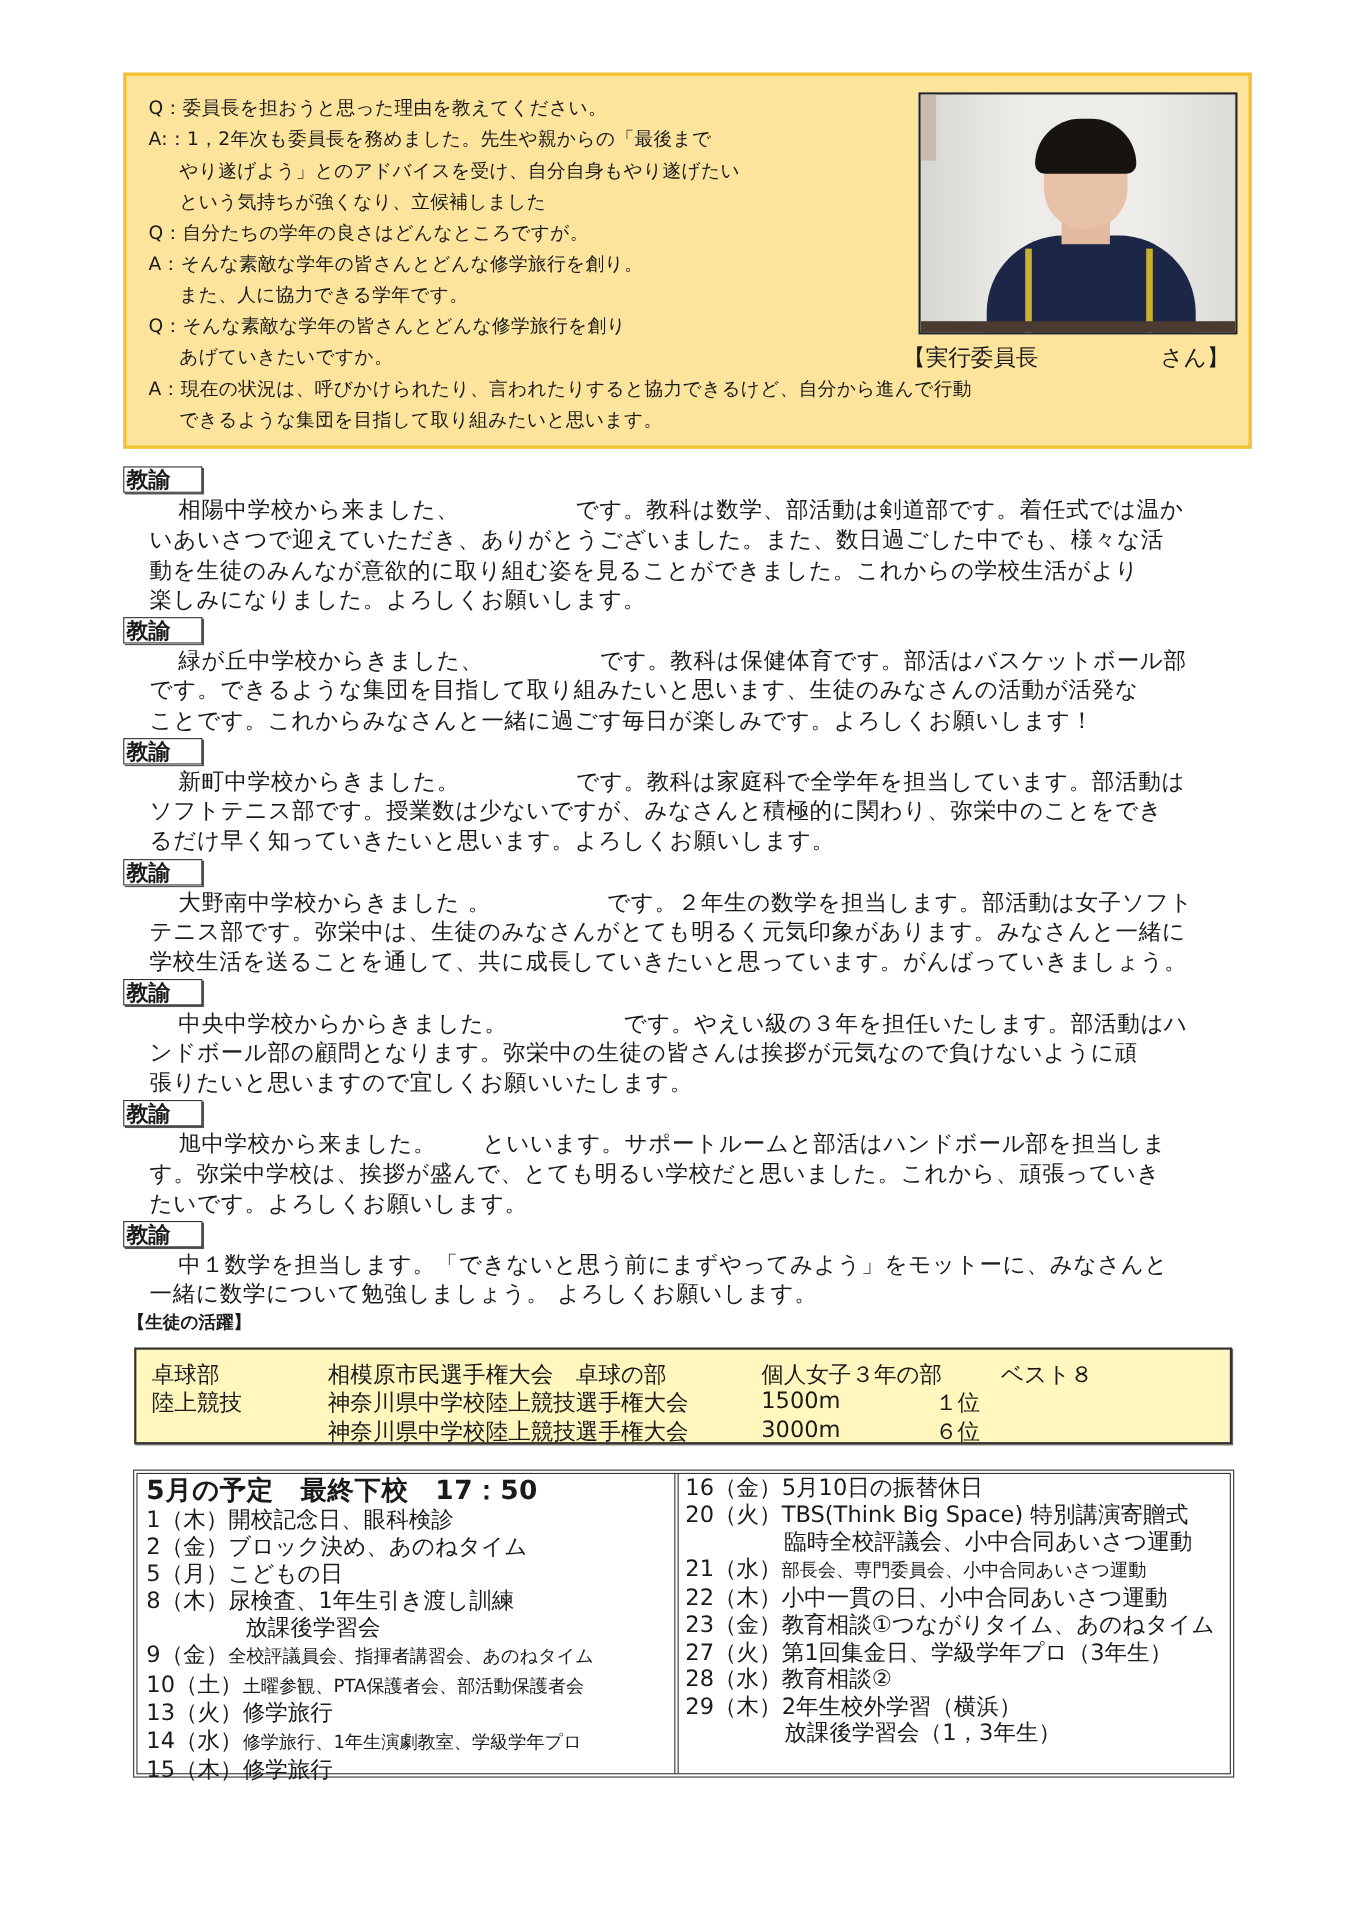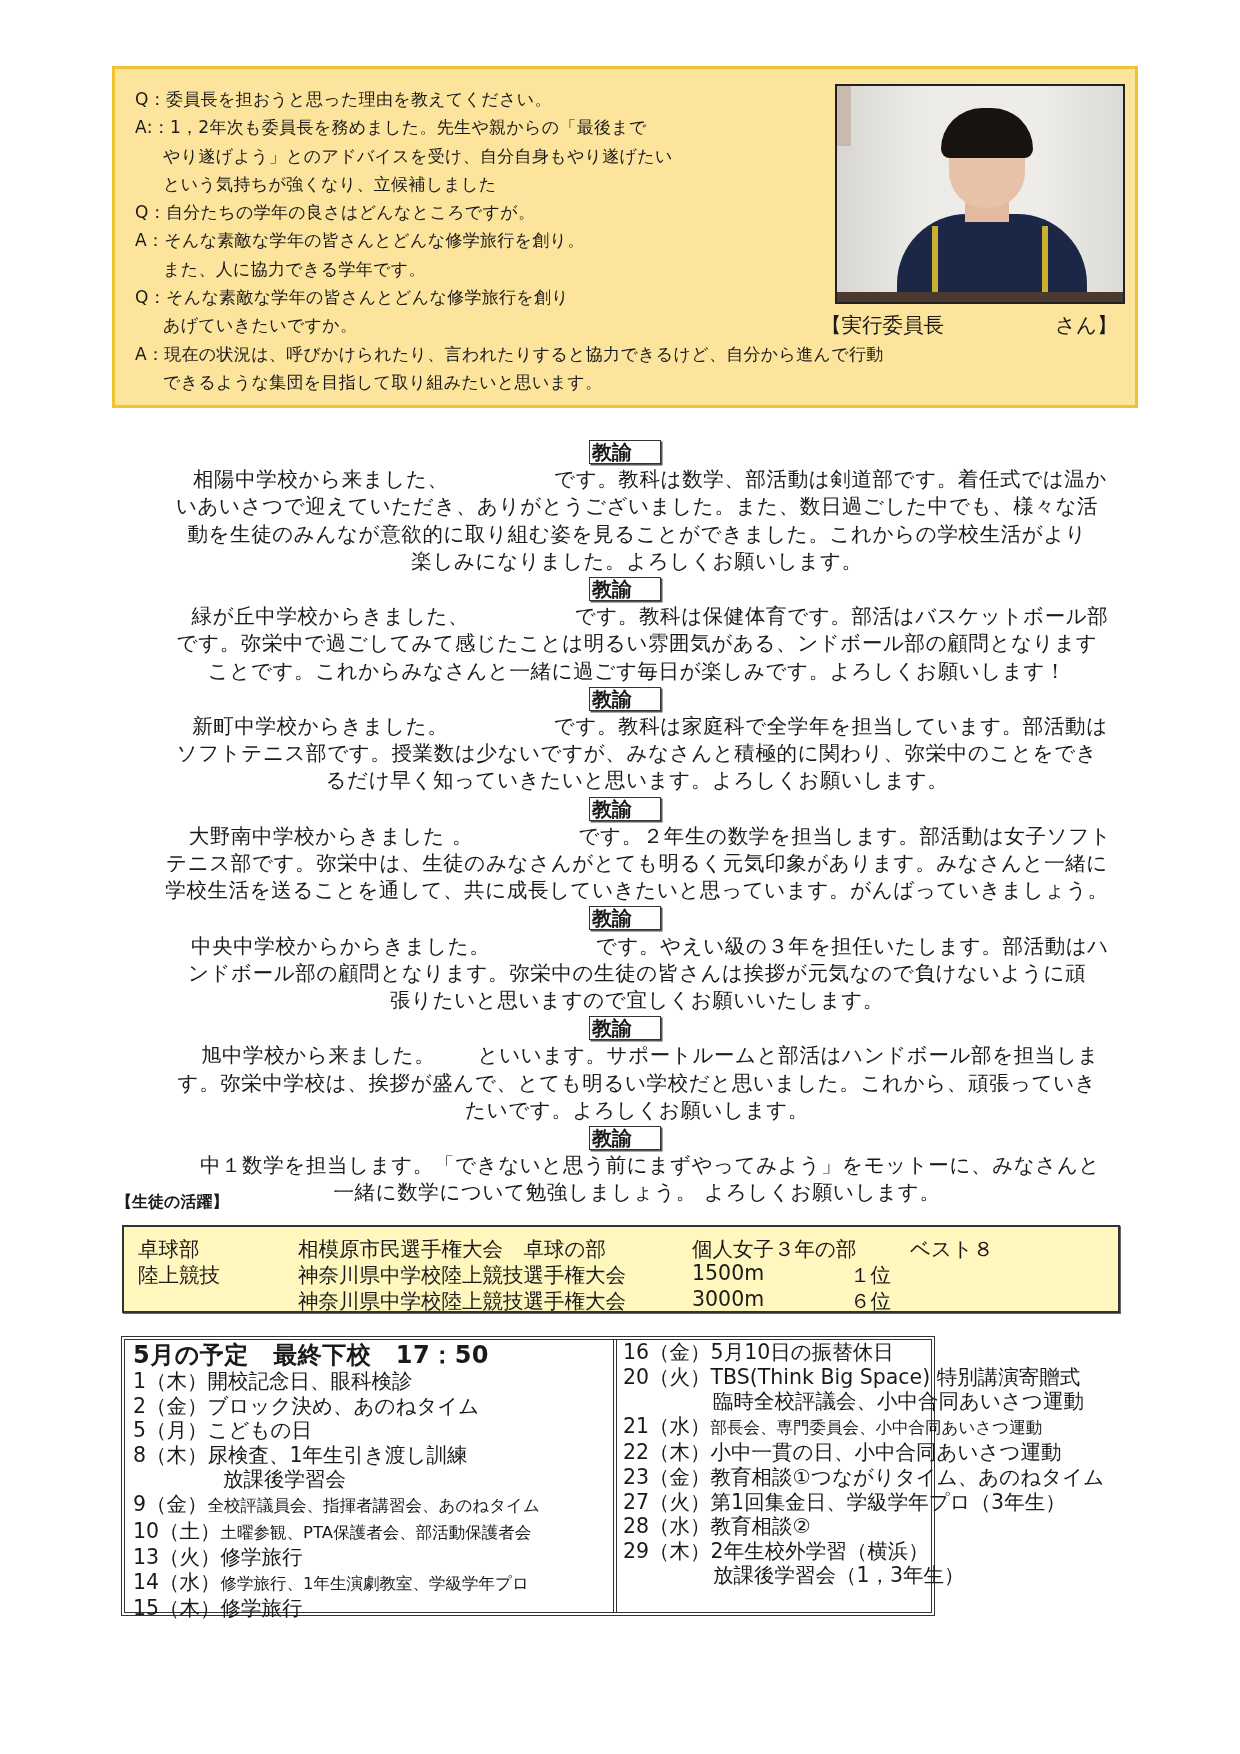--- a/index.html
+++ b/index.html
@@ -17,33 +17,33 @@
   .photo .desk { position: absolute; left: 0; bottom: 0; width: 100%; height: 10px; background: #4a3a30; }
   .photo .body { position: absolute; left: 60px; top: 128px; width: 190px; height: 100px; background: #1c2748; border-radius: 70px 70px 0 0; }
   .photo .stripe { position: absolute; top: 140px; width: 6px; height: 80px; background: #c9b030; }
   .photo .neck { position: absolute; left: 128px; top: 110px; width: 44px; height: 26px; background: #e3b9a0; }
   .photo .head { position: absolute; left: 112px; top: 30px; width: 76px; height: 92px; background: #e8c2a8; border-radius: 40px 40px 38px 38px; }
   .photo .hair { position: absolute; left: 104px; top: 22px; width: 92px; height: 50px; background: #161311; border-radius: 46px 46px 10px 10px; }
   .caption { position: absolute; left: 706px; top: 242px; font-size: 20.5px; white-space: nowrap; }
   .caption .suffix { position: absolute; left: 234px; top: 0; }
 
   
-  .teachers { position: absolute; left: 112px; top: 438px; width: 1026px; font-size: 20.5px; line-height: 27.2px; text-align: center; }
+  .teachers { position: absolute; left: 112px; top: 422px; width: 1026px; font-size: 20.5px; line-height: 27.2px; }
   .teacher { margin: 0; }
   .role-badge { display: inline-block; font-weight: bold; font-size: 20px; line-height: 22px; padding: 0 28px 0 2px; border: 1.5px solid #333; box-shadow: 1.5px 1.5px 0 #555; height: 22px; margin: 2px 0 0 0; }
   .teacher p { margin: 0; padding-left: 24px; text-indent: 26px; letter-spacing: 0.6px; }
 
   
   .acts-title { position: absolute; left: 116px; top: 1192px; font-size: 16px; font-weight: bold; }
   .acts-box { position: absolute; left: 122px; top: 1225px; width: 998px; height: 88px; background: #fff7bd; border: 2px solid #333; box-sizing: border-box; box-shadow: 1px 1px 0 #666; }
   .acts-row { position: absolute; left: 14px; font-size: 20.5px; white-space: nowrap; }
   .acts-row span { position: absolute; top: 0; white-space: nowrap; }
 
   
-  .schedule { position: absolute; left: 121px; top: 1336px; width: 814px; height: 280px; border: 4px double #333; box-sizing: border-box; }
+  .schedule { position: absolute; left: 121px; top: 1336px; width: 1001px; height: 280px; border: 4px double #333; box-sizing: border-box; }
   .sched-divider { position: absolute; left: 488px; top: 0; width: 4px; height: 100%; border-left: 4px double #333; box-sizing: border-box; }
   .sched-col { position: absolute; top: 0; font-size: 20.5px; line-height: 24.6px; }
   .sched-left { left: 8px; top: 1px; }
   .sched-right { left: 498px; top: 0px; }
   .sched-title { font-weight: bold; font-size: 24px; line-height: 28px; letter-spacing: 0.5px; }
   .sched-item { white-space: nowrap; }
   .sched-item .date { display: inline-block; }
   .sched-item .small { font-size: 16.5px; margin-top: 48px; }
   .sched-cont { white-space: nowrap; padding-left: 90px; }
   .sched-cont-r { white-space: nowrap; padding-left: 90px; }
@@ -88,21 +88,21 @@
     <div class="teacher">
       <div class="role-badge">教諭</div>
       <p>相陽中学校から来ました、　　　　　です。教科は数学、部活動は剣道部です。着任式では温か</p>
       <p style="text-indent:0">いあいさつで迎えていただき、ありがとうございました。また、数日過ごした中でも、様々な活</p>
       <p style="text-indent:0">動を生徒のみんなが意欲的に取り組む姿を見ることができました。これからの学校生活がより</p>
       <p style="text-indent:0">楽しみになりました。よろしくお願いします。</p>
     </div>
     <div class="teacher">
       <div class="role-badge">教諭</div>
       <p>緑が丘中学校からきました、　　　　　です。教科は保健体育です。部活はバスケットボール部</p>
-      <p style="text-indent:0">です。弥栄中で過ごしてみて感じたことは明るい雰囲気がある、ンドボール部の顧問となります</p>
+      <p style="text-indent:0">です。できるような集団を目指して取り組みたいと思います、生徒のみなさんの活動が活発な</p>
       <p style="text-indent:0">ことです。これからみなさんと一緒に過ごす毎日が楽しみです。よろしくお願いします！</p>
     </div>
     <div class="teacher">
       <div class="role-badge">教諭</div>
       <p>新町中学校からきました。　　　　　です。教科は家庭科で全学年を担当しています。部活動は</p>
       <p style="text-indent:0">ソフトテニス部です。授業数は少ないですが、みなさんと積極的に関わり、弥栄中のことをでき</p>
       <p style="text-indent:0">るだけ早く知っていきたいと思います。よろしくお願いします。</p>
     </div>
     <div class="teacher">
       <div class="role-badge">教諭</div>

